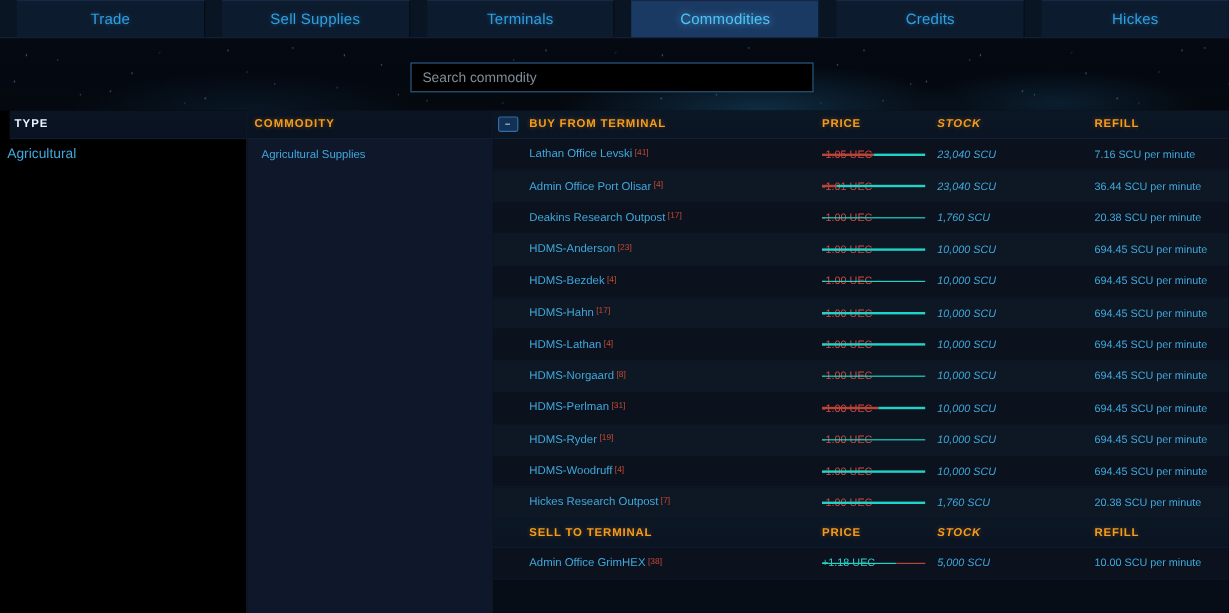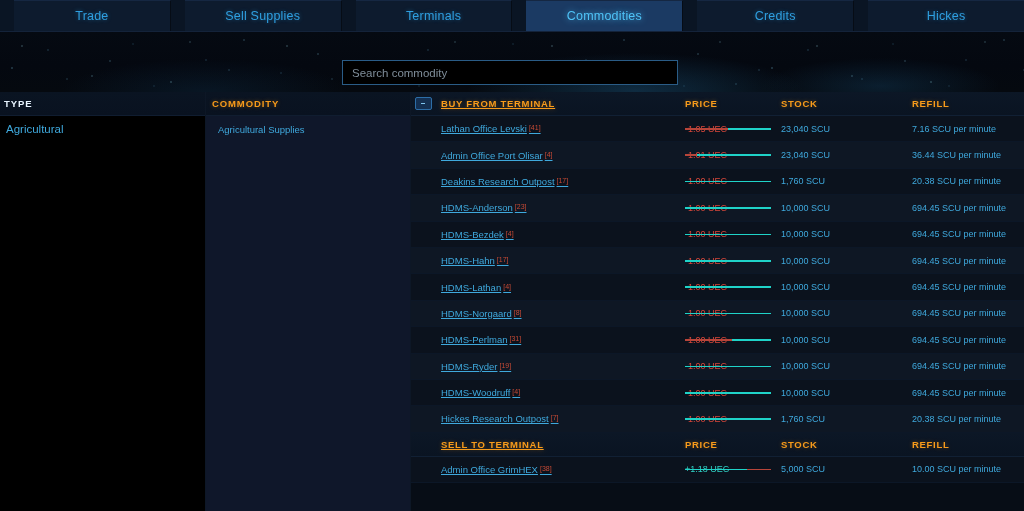--- a/index.html
+++ b/index.html
@@ -68,21 +68,21 @@
       radial-gradient(1px 1px at 22px 14px, rgba(170,240,255,.8), transparent),
       radial-gradient(1px 1px at 67px 47px, rgba(120,205,245,.6), transparent),
       radial-gradient(1px 1px at 110px 29px, rgba(145,225,255,.7), transparent),
       radial-gradient(1px 1px at 154px 54px, rgba(95,175,215,.5), transparent),
       radial-gradient(1px 1px at 190px 10px, rgba(160,235,255,.65), transparent),
       radial-gradient(1px 1px at 229px 38px, rgba(130,210,250,.6), transparent);
     background-size: 265px 60px;
     opacity: .7;
   }
   .search-wrap {
-    position: absolute; left: 342px; top: 60px;
+    position: absolute; left: 342px; top: 52px;
     width: 336px; height: 25px;
   }
   .search-input {
     width: 100%; height: 100%;
     background: #000000;
     border: 1px solid #2a5c86;
     color: #cfe8f7;
     font-size: 11.5px;
     font-family: "Liberation Sans", sans-serif;
     padding: 0 9px;
@@ -97,21 +97,21 @@
   .col-commodity { width: 205px; background: #0f172a; border-right: 1px solid #0d1726; }
   .col-terminals { flex: 1; background: #070d16; }
 
   .col-head {
     height: 24px; display: flex; align-items: center;
     padding-left: 6px;
     font-size: 9.5px; font-weight: bold; letter-spacing: .9px;
     background: linear-gradient(180deg, #0a1422 0%, #091220 100%);
     border-bottom: 1px solid #101d30;
   }
-  .col-head.type-head { color: #e8f4ff; padding-left: 4px; }
+  .col-head.type-head { color: #e8f4ff; padding-left: 4px; margin-left: 8px; }
   .col-head.orange { color: #f79b1b; text-shadow: 0 0 4px rgba(247,155,27,.4); }
 
   .type-item {
     height: 26px; display: flex; align-items: center;
     padding-left: 6px; font-size: 11.5px; color: #3fa9dd;
     cursor: pointer;
   }
   .commodity-item {
     height: 26px; display: flex; align-items: center;
     padding-left: 12px; font-size: 9.5px; color: #3fa9dd;
@@ -137,23 +137,23 @@
   .toggle-btn {
     width: 17px; height: 13px;
     background: #143052;
     border: 1px solid #2d6ea8;
     border-radius: 2px;
     display: flex; align-items: center; justify-content: center;
     cursor: pointer;
   }
   .toggle-btn span { display:block; width: 4px; height: 1px; background: #7fc4ef; }
 
-  .cell-term  { width: 250px; padding-left: 6px; font-size: 9.5px; color: #3fa9dd; text-decoration: underline; }
+  .cell-term  { width: 250px; padding-left: 6px; font-size: 9.5px; color: #3fa9dd; }
   .cell-price { width: 96px;  font-size: 9px; position: relative; }
-  .cell-stock { width: 100px; font-size: 9px; color: #3fa9dd; }
+  .cell-stock { width: 100px; font-size: 9px; color: #3fa9dd; font-style: italic; }
   .cell-refill{ flex: 1;      font-size: 9px; color: #3fa9dd; padding-left: 31px; }
 
   .t-header-row .cell-term,
   .t-header-row .cell-price,
   .t-header-row .cell-stock,
   .t-header-row .cell-refill {
     color: #f79b1b; font-weight: bold; font-size: 9.5px; letter-spacing: .7px;
     text-shadow: 0 0 4px rgba(247,155,27,.35);
   }
 

